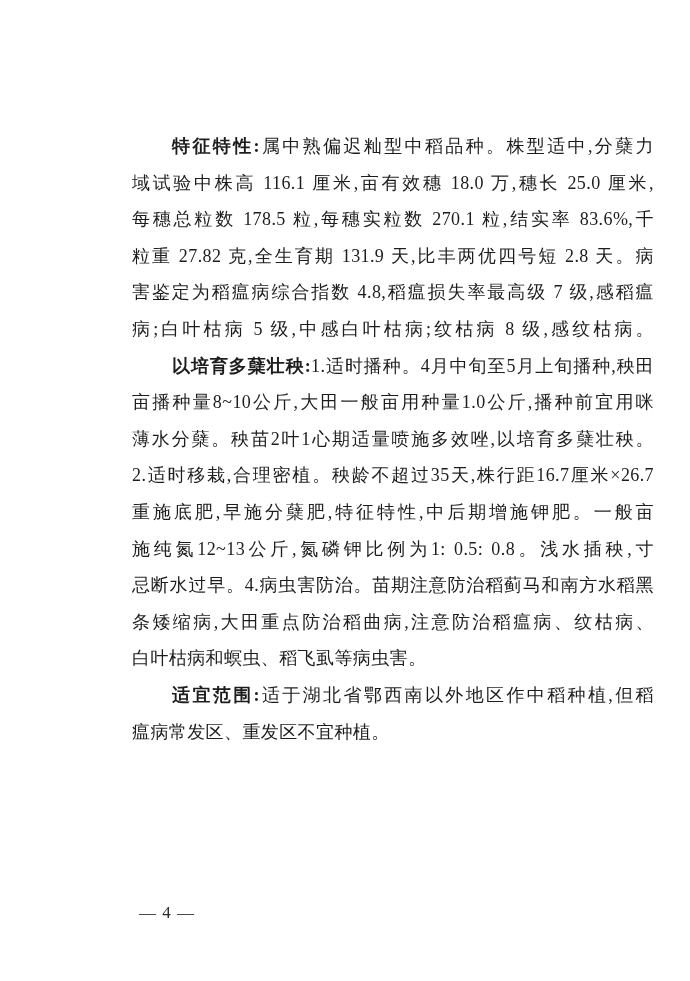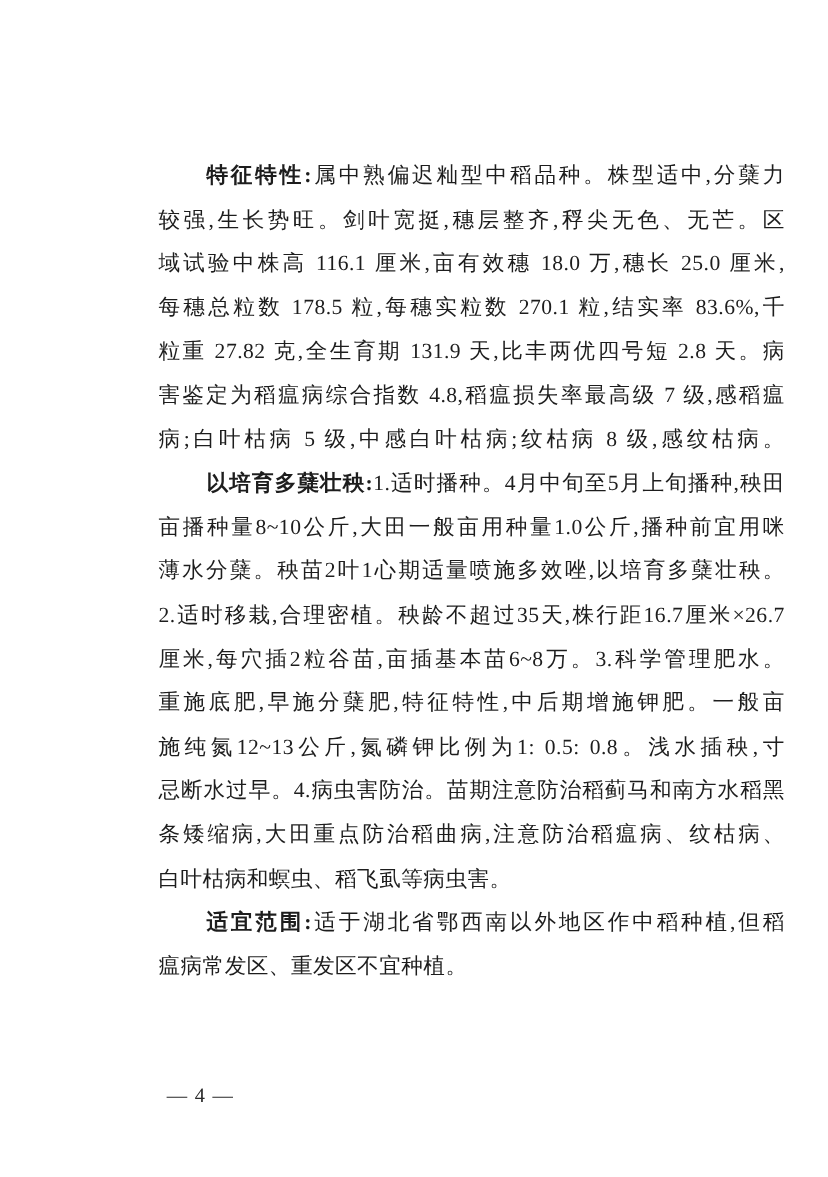--- a/index.html
+++ b/index.html
@@ -49,32 +49,30 @@
     color: #2a2a2a;
   }
 </style>
 </head>
 <body>
 
 <div class="page">
   <div class="doc-body">
 
     <div class="line ind"><b class="hd">特征特性:</b><span>属中熟偏迟籼型中稻品种。株型适中,分蘖力</span></div>
-    <div class="line">较强,生长势旺。剑叶宽挺,穗层整齐,稃尖无色、无芒。区</div>
     <div class="line">域试验中株高 116.1 厘米,亩有效穗 18.0 万,穗长 25.0 厘米,</div>
     <div class="line">每穗总粒数 178.5 粒,每穗实粒数 270.1 粒,结实率 83.6%,千</div>
     <div class="line">粒重 27.82 克,全生育期 131.9 天,比丰两优四号短 2.8 天。病</div>
     <div class="line">害鉴定为稻瘟病综合指数 4.8,稻瘟损失率最高级 7 级,感稻瘟</div>
     <div class="line">病;白叶枯病 5 级,中感白叶枯病;纹枯病 8 级,感纹枯病。</div>
 
     <div class="line ind"><b class="hd">以培育多蘖壮秧:</b><span>1.适时播种。4月中旬至5月上旬播种,秧田</span></div>
     <div class="line">亩播种量8~10公斤,大田一般亩用种量1.0公斤,播种前宜用咪</div>
     <div class="line">薄水分蘖。秧苗2叶1心期适量喷施多效唑,以培育多蘖壮秧。</div>
     <div class="line">2.适时移栽,合理密植。秧龄不超过35天,株行距16.7厘米×26.7</div>
-    <div class="line">厘米,每穴插2粒谷苗,亩插基本苗6~8万。3.科学管理肥水。</div>
     <div class="line">重施底肥,早施分蘖肥,特征特性,中后期增施钾肥。一般亩</div>
     <div class="line">施纯氮12~13公斤,氮磷钾比例为1: 0.5: 0.8。浅水插秧,寸</div>
     <div class="line">忌断水过早。4.病虫害防治。苗期注意防治稻蓟马和南方水稻黑</div>
     <div class="line">条矮缩病,大田重点防治稻曲病,注意防治稻瘟病、纹枯病、</div>
     <div class="line end">白叶枯病和螟虫、稻飞虱等病虫害。</div>
 
     <div class="line ind"><b class="hd">适宜范围:</b><span>适于湖北省鄂西南以外地区作中稻种植,但稻</span></div>
     <div class="line end">瘟病常发区、重发区不宜种植。</div>
 
   </div>

